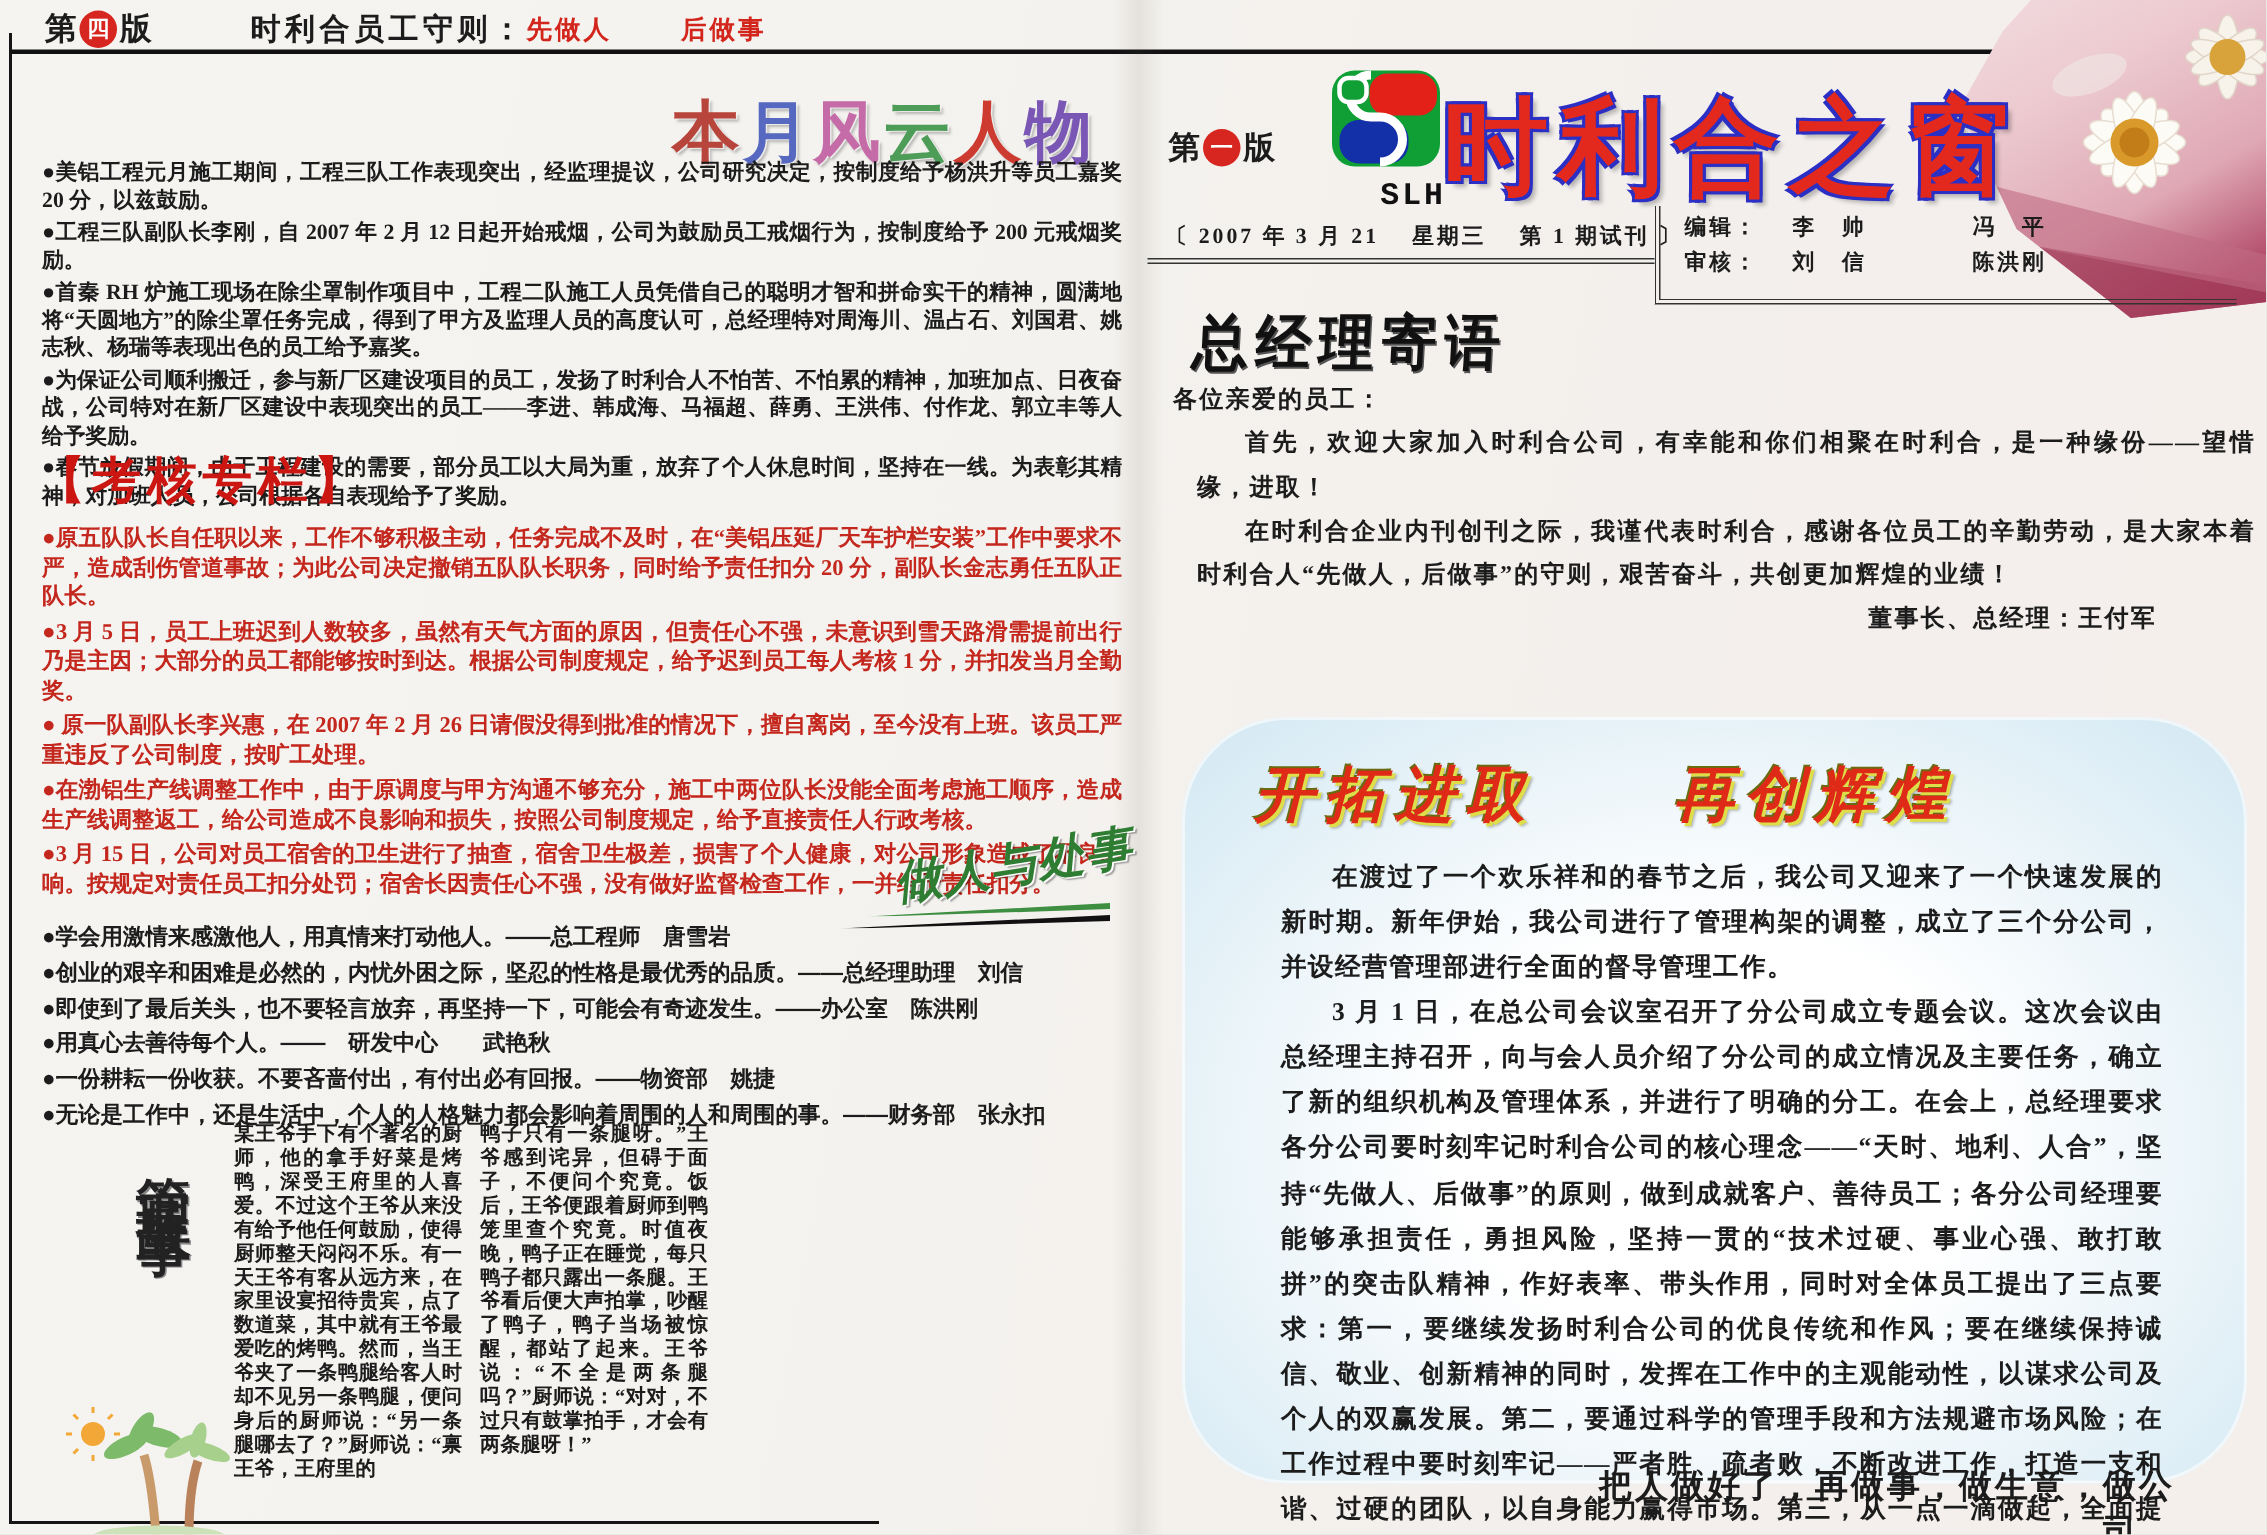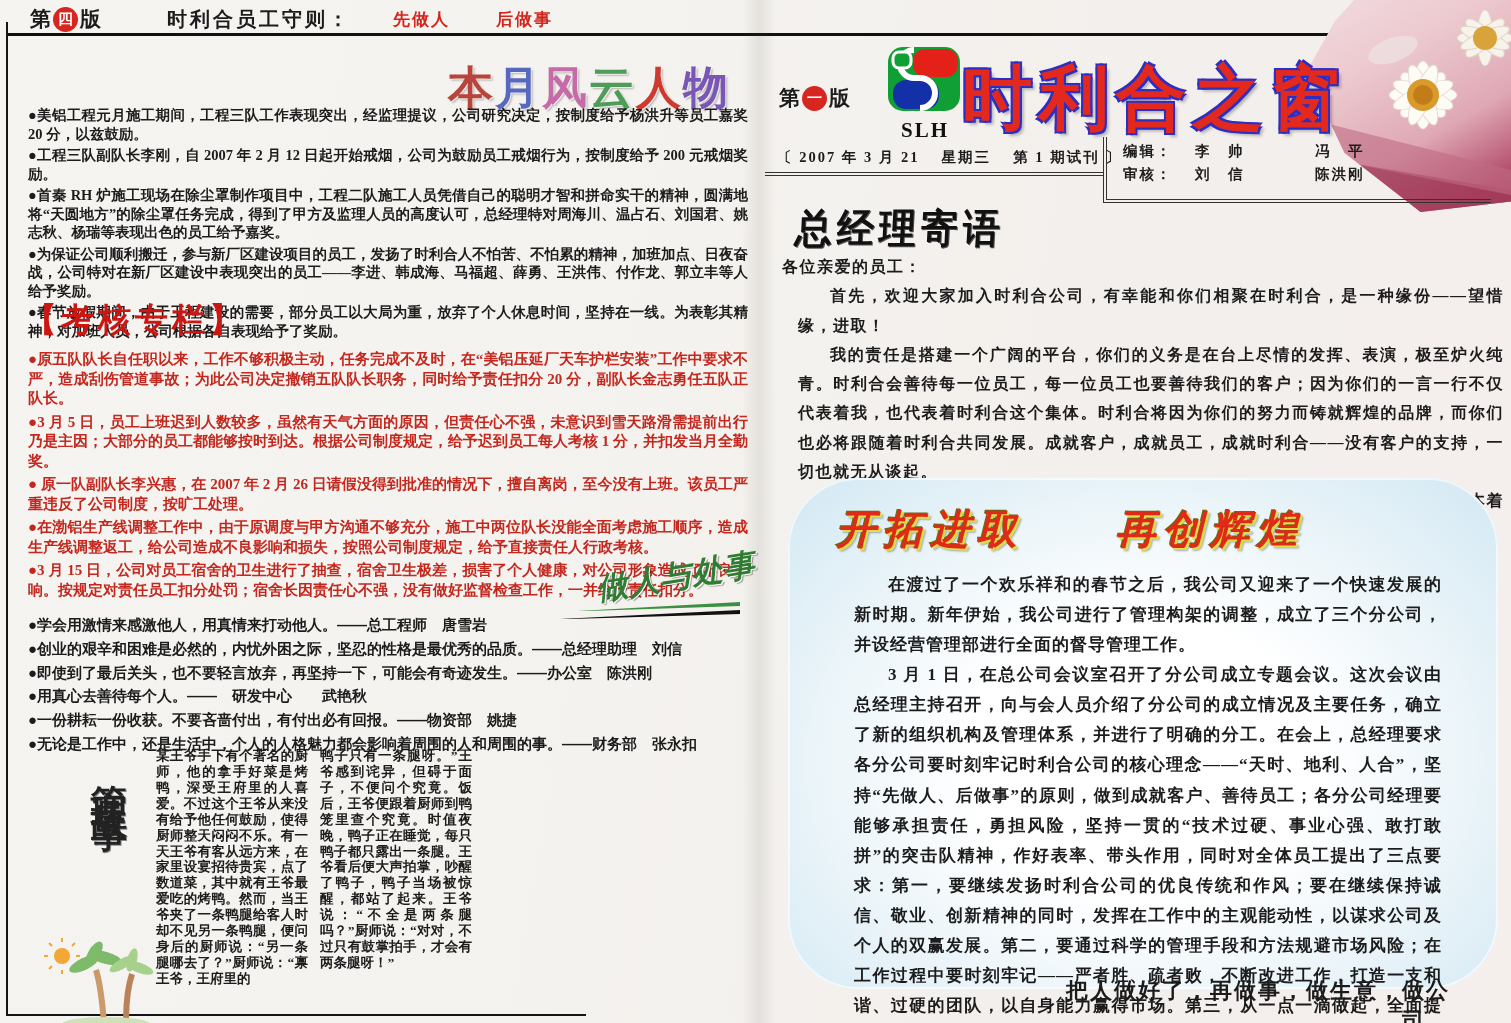--- a/index.html
+++ b/index.html
@@ -14,21 +14,21 @@
   .toprule{position:absolute;left:8px;top:33px;width:1484px;height:3px;background:#111;}
 
   
   .badge{display:inline-flex;align-items:center;gap:2px;font-weight:700;font-size:21px;}
   .badge .circ{display:inline-flex;align-items:center;justify-content:center;width:25px;height:25px;
         border-radius:50%;background:#d6261f;color:#fff;font-size:15px;font-weight:700;}
 
   
   .lp-header{position:absolute;left:30px;top:5px;display:flex;align-items:center;}
   .lp-motto-label{margin-left:66px;font-size:20px;font-weight:700;letter-spacing:3px;}
-  .lp-motto-red{margin-left:42px;font-size:17px;font-weight:700;color:#d2251c;
+  .lp-motto-red{font-size:17px;font-weight:700;color:#d2251c;
         font-family:"Liberation Sans","DejaVu Sans",sans-serif;letter-spacing:2px;}
   .lp-motto-red+.lp-motto-red{margin-left:46px;}
 
   .people-title{position:absolute;left:448px;top:58px;font-size:45px;font-weight:900;
         font-family:"Liberation Sans","DejaVu Sans",sans-serif;letter-spacing:2px;white-space:nowrap;}
   .people-title span{text-shadow:1px 1px 0 rgba(255,255,255,.7),2px 2px 2px rgba(0,0,0,.25);}
   .people-title span:nth-child(1){color:#b8453c;}
   .people-title span:nth-child(2){color:#5668c0;}
   .people-title span:nth-child(3){color:#c46ba8;}
   .people-title span:nth-child(4){color:#4d9c57;}
@@ -70,22 +70,22 @@
         font-size:14.5px;line-height:1.6;font-weight:700;}
   .story-col.c3 .c3h{margin:0;}
   .story-col.c3 p{margin:0;text-indent:2em;}
 
   
   .flower-photo{position:absolute;right:0;top:0;width:238px;height:212px;
         clip-path:polygon(34% 0,100% 0,100% 95%,62% 100%,30% 72%,14% 34%,26% 10%);
         background:linear-gradient(150deg,#f2dfe2 0%,#ecc9cf 35%,#dfa8b4 65%,#b44f6e 88%,#9c3c59 100%);}
   .rp-badge{position:absolute;left:779px;top:84px;}
   .slh-logo{position:absolute;left:884px;top:46px;width:80px;text-align:center;}
-  .slh-logo .slh-txt{font-family:Liberation Serif, serif;font-weight:900;font-size:21px;
-        letter-spacing:2px;color:#111;line-height:1;margin-top:2px;text-align:center;padding-left:2px;}
+  .slh-logo .slh-txt{font-family:Liberation Mono, monospace;font-weight:900;font-size:21px;
+        letter-spacing:2px;color:#111;line-height:1;margin-top:2px;text-align:right;padding-left:2px;}
   .rp-title{position:absolute;left:962px;top:52px;font-size:70px;font-weight:900;letter-spacing:7px;
         color:#e3291d;white-space:nowrap;font-family:Liberation Serif, serif;
         text-shadow:2px 2px 0 #2b2fc4,-2px -2px 0 #2b2fc4,2px -2px 0 #2b2fc4,-2px 2px 0 #2b2fc4,4px 4px 3px rgba(0,0,0,.25);}
   .rp-slogans{position:absolute;left:942px;top:130px;width:420px;display:flex;gap:48px;
         font-size:16px;font-weight:700;color:#d2251c;letter-spacing:4px;white-space:nowrap;}
   .rp-dateline{position:absolute;left:777px;top:148px;font-size:14.5px;font-weight:700;letter-spacing:2px;}
   .rp-lineA{position:absolute;left:765px;top:172px;width:338px;height:0;border-bottom:4px double #333;}
   .editor-box{position:absolute;left:1103px;top:137px;width:388px;height:66px;
         border:4px double #333;border-top:none;border-right:none;box-sizing:border-box;
         padding:5px 0 0 16px;font-size:14.5px;font-weight:700;letter-spacing:2px;background:transparent;}
@@ -280,21 +280,20 @@
       <span class="nm1">刘　信</span>
       <span>陈洪刚</span>
     </div>
   </div>
 
   <div class="gm-title">总经理寄语</div>
 
   <div class="gm-body">
     <p>各位亲爱的员工：</p>
     <p class="ind">首先，欢迎大家加入时利合公司，有幸能和你们相聚在时利合，是一种缘份——望惜缘，进取！</p>
-    <p class="ind">我的责任是搭建一个广阔的平台，你们的义务是在台上尽情的发挥、表演，极至炉火纯青。时利合会善待每一位员工，每一位员工也要善待我们的客户；因为你们的一言一行不仅代表着我，也代表着时利合这个集体。时利合将因为你们的努力而铸就辉煌的品牌，而你们也必将跟随着时利合共同发展。成就客户，成就员工，成就时利合——没有客户的支持，一切也就无从谈起。</p>
     <p class="ind">在时利合企业内刊创刊之际，我谨代表时利合，感谢各位员工的辛勤劳动，是大家本着时利合人“先做人，后做事”的守则，艰苦奋斗，共创更加辉煌的业绩！</p>
     <p class="gm-sign">董事长、总经理：王付军</p>
   </div>
 
   <div class="panel">
     <div class="panel-title">
       <span>开拓进取</span>
       <span>再创辉煌</span>
     </div>
     <div class="panel-body">

